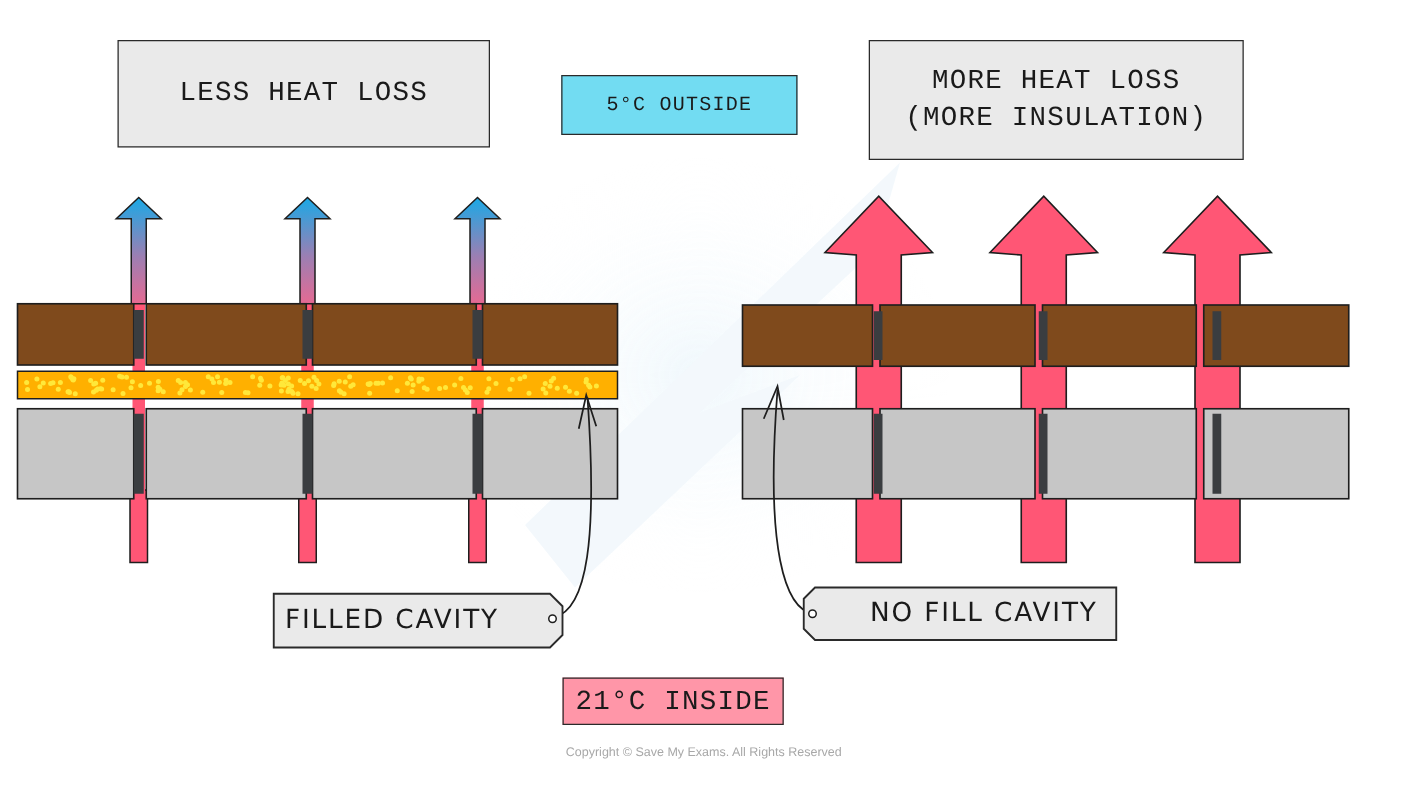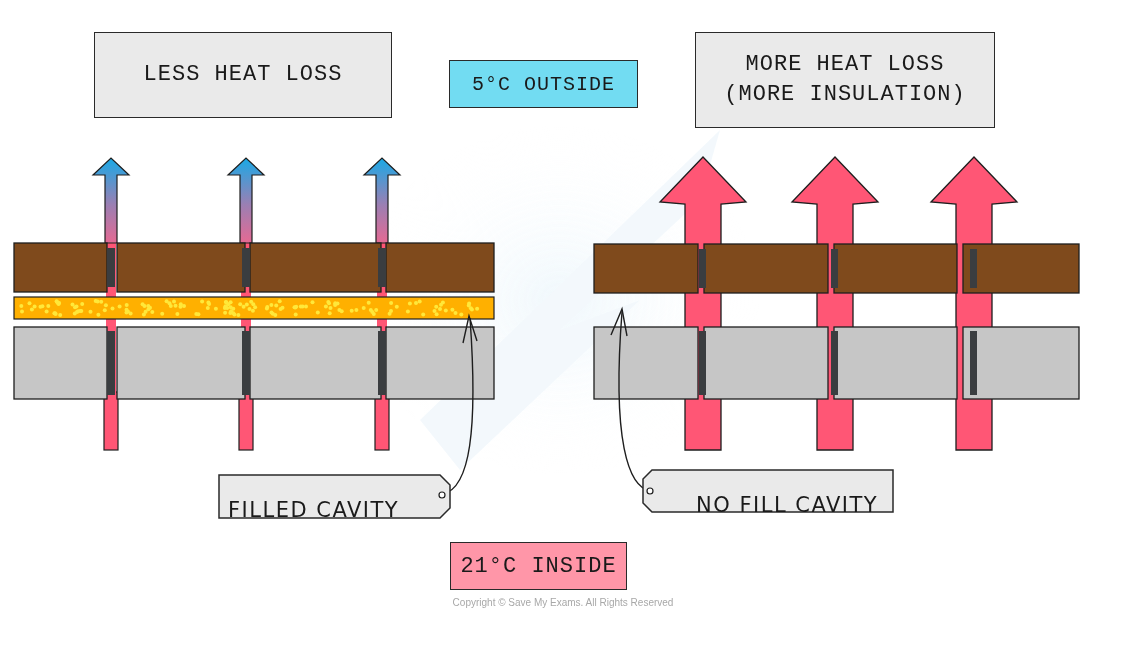--- a/index.html
+++ b/index.html
@@ -8,24 +8,24 @@
   .label-box {
     position: absolute; box-sizing: border-box; border: 1.5px solid #2a2a2a;
     color: #1a1a1a; font-family: Liberation Mono, monospace; font-weight: normal;
     letter-spacing: 1px; display: flex; flex-direction: column; justify-content: center; align-items: center;
     text-align: center;
   }
   .grey { background: #eaeaea; }
   .title-box { font-size: 22px; line-height: 30px; padding: 0 12px; }
   #left-title { left: 94px; top: 32px; width: 298px; height: 86px; }
   #right-title { left: 695px; top: 32px; width: 300px; height: 96px; }
-  #outside-box { left: 449px; top: 60px; width: 189px; height: 48px; background: #72dcf2; font-size: 20px; }
-  #inside-box { left: 450px; top: 542px; width: 177px; height: 48px; background: #ff96a8; font-size: 22px; }
+  #outside-box { left: 449px; top: 60px; width: 189px; height: 48px; background: #72dcf2; font-size: 16px; }
+  #inside-box { left: 450px; top: 542px; width: 177px; height: 38px; background: #ff96a8; font-size: 22px; }
   #copyright { position: absolute; left: 0; width: 1126px; top: 597px; text-align: center; font-size: 10px; color: #a8a8a8; font-family: "Liberation Sans", sans-serif; }
-  .tag-text { position: absolute; font-size: 21px; letter-spacing: 1.5px; color: #1a1a1a; font-family: "DejaVu Sans", sans-serif; white-space: nowrap; margin-top: 15px; }
+  .tag-text { position: absolute; font-size: 21px; letter-spacing: 1.5px; color: #1a1a1a; font-family: "DejaVu Sans", sans-serif; white-space: nowrap; }
   #filled-text { left: 228px; top: 483px; }
   #nofill-text { left: 696px; top: 478px; }
 </style>
 </head>
 <body>
 
 <div id="stage">
   <svg id="art" width="1126" height="646" viewBox="0 0 1126 646" xmlns="http://www.w3.org/2000/svg">
     <defs>
       <linearGradient id="coolGrad" x1="0" y1="0" x2="0" y2="1">

